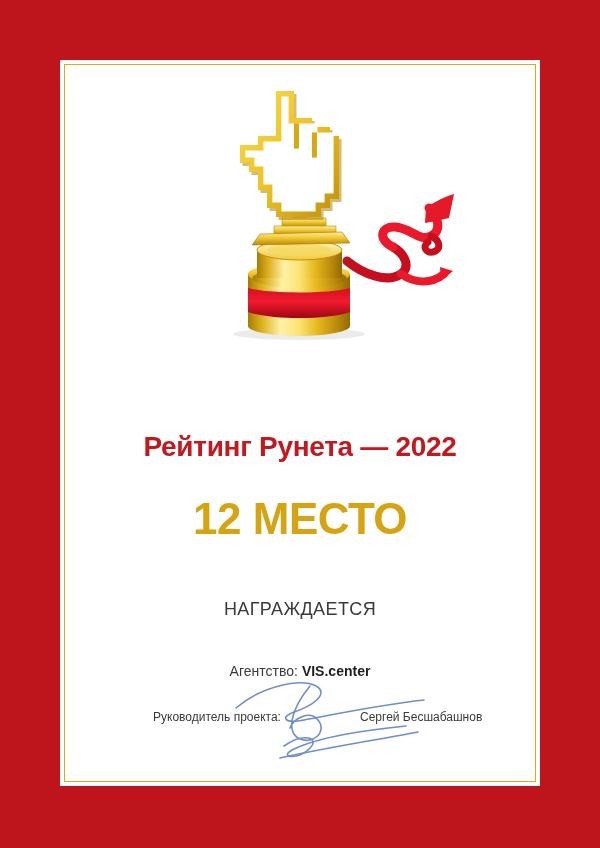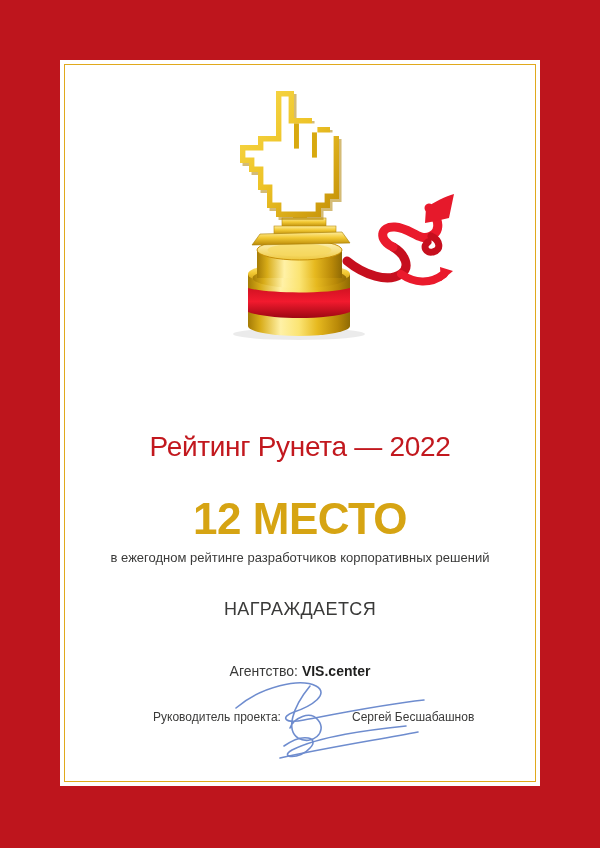--- a/index.html
+++ b/index.html
@@ -8,31 +8,31 @@
     --signature-blue:#5B7DC8;
   }
   html,body{margin:0;padding:0;}
   body{font-family:"Liberation Sans", sans-serif; width:600px; height:848px; overflow:hidden;}
   .page{position:relative; width:600px; height:848px; background:var(--background-red);}
   .card{position:absolute; left:60px; top:60px; width:480px; height:726px; background:var(--card-white);}
   .gold-border{position:absolute; left:4px; top:4px; right:4px; bottom:4px; border:1.5px solid var(--border-gold); pointer-events:none;}
   .trophy{position:absolute; left:130px; top:24px; width:270px; height:258px;}
   .txt{position:absolute; left:0; right:0; text-align:center; line-height:1.05;}
   .title{top:286px; font-size:62px; font-weight:bold; letter-spacing:-1px; color:var(--title-gold);}
-  .subtitle{top:372px; font-size:28px; font-weight:normal; letter-spacing:-0.3px; color:var(--accent-red);}
+  .subtitle{top:372px; font-size:28px; font-weight:bold; letter-spacing:-0.3px; color:var(--accent-red);}
   .place{top:436px; font-size:44px; font-weight:bold; letter-spacing:-0.5px; color:var(--title-gold);}
   .place-desc{top:491px; font-size:13px; color:var(--text-dark);}
   .awarded{top:540px; font-size:18px; letter-spacing:0.4px; color:var(--text-dark);}
   .awardee{top:560px; font-size:14px; color:var(--text-dark);margin-top:44px;}
   .awardee b{color:#1F1F1E; margin-left:4px;}
   .sig-row{position:absolute; left:0; width:100%; height:16px; font-size:12px; color:var(--text-dark);}
   .sig-row-1{top:650px;}
   .sig-row-2{top:684px;}
   .sig-label{position:absolute; left:93px; white-space:nowrap;}
-  .sig-name{position:absolute; left:292px; white-space:nowrap;}
+  .sig-name{position:absolute; left:300px; white-space:nowrap;}
   .signature-svg{position:absolute; left:168px; top:614px; width:212px; height:98px; pointer-events:none;}
 </style>
 </head>
 <body>
 
 <div class="page">
   <div class="card">
     <div class="gold-border"></div>
 
     <svg class="trophy" viewBox="0 0 270 258" aria-hidden="true">
@@ -103,21 +103,20 @@
         <path d="M4,0 H6 V3 H8 V4 H10 V5 H11 V12 H10 V13 H9 V14 H4 V13 H3 V11 H2 V9 H1 V8 H0 V6 H2 V5 H4 Z" fill="#B08406" opacity="0.55" transform="translate(0.28,0.33)"></path>
         <path d="M4,0 H6 V3 H8 V4 H10 V5 H11 V12 H10 V13 H9 V14 H4 V13 H3 V11 H2 V9 H1 V8 H0 V6 H2 V5 H4 Z" fill="url(#goldHand)"></path>
         <path d="M4.6,0.6 H5.4 V3.6 H8.6 V4.6 H10.4 V11.4 H9.4 V12.4 H8.4 V13.4 H4.6 V12.4 H3.6 V10.4 H2.6 V8.4 H1.6 V7.4 H0.6 V6.6 H2.6 V5.6 H4.6 Z" fill="#FFFFFF"></path>
         <rect x="6" y="3.6" width="0.55" height="2.8" fill="#D8A90F"></rect>
         <rect x="8" y="4.6" width="0.55" height="2.8" fill="#D8A90F"></rect>
       </g>
     </svg>
 
     <div class="txt subtitle">Рейтинг Рунета — 2022</div>
     <div class="txt place">12 МЕСТО</div>
-    <div class="txt place-desc">в ежегодном рейтинге разработчиков корпоративных решений</div>
     <div class="txt awarded">НАГРАЖДАЕТСЯ</div>
     <div class="txt awardee"><span>Агентство:</span><b>VIS.center</b></div>
 
     <div class="sig-row sig-row-1">
       <span class="sig-label">Руководитель проекта:</span>
       <span class="sig-name">Сергей Бесшабашнов</span>
     </div>
 
     <svg class="signature-svg" viewBox="0 0 212 98" aria-hidden="true">
       <g fill="none" stroke="#5B7DC8" stroke-width="1.6" stroke-linecap="round" opacity="0.88">

